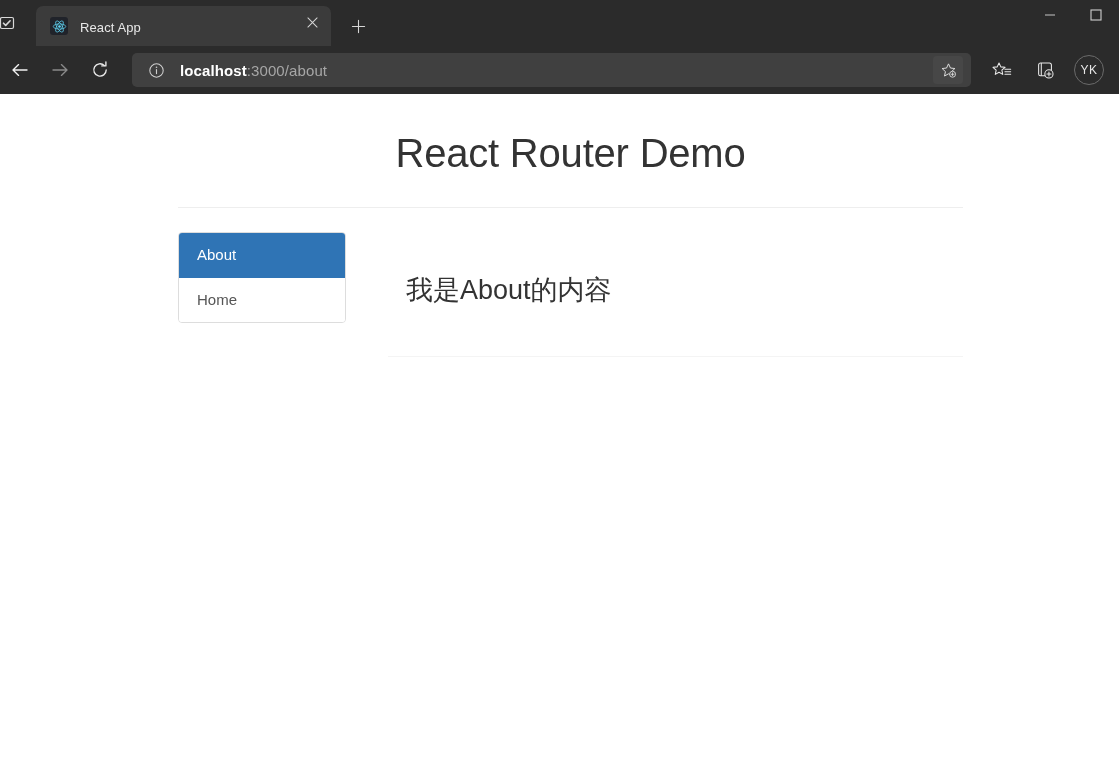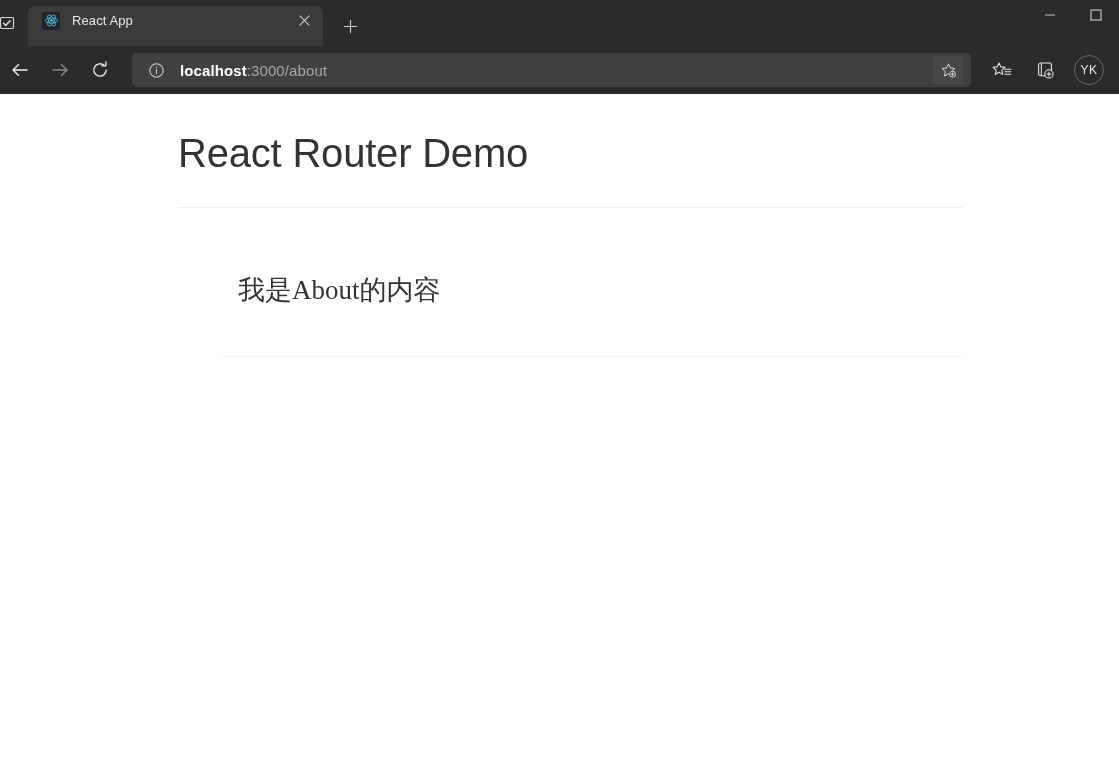--- a/index.html
+++ b/index.html
@@ -44,24 +44,24 @@
     flex: 0 0 auto;
   }
   .tab-actions-btn svg { display: block; }
 
   .tab {
     width: 295px;
     height: 40px;
     background: #3b3b3b;
     border-radius: 7px 7px 0 0;
     display: flex;
-    align-items: center;
+    align-items: flex-end;
     padding: 0 4px 11px 14px;
     box-sizing: border-box;
-    margin-left: 6px;
+    margin-left: 14px;
     position: relative;
   }
   .tab-favicon {
     width: 18px;
     height: 18px;
     border-radius: 3px;
     background: #20232a;
     display: flex;
     align-items: center;
     justify-content: center;
@@ -212,20 +212,21 @@
     margin: 0 0 0 178px;
     padding-top: 36px;
   }
   .page-title {
     font-size: 40px;
     font-weight: normal;
     color: #333333;
     margin: 0;
     line-height: 1.15;
     letter-spacing: -.2px;
+    text-align: center;
   }
   .title-rule {
     border: 0;
     border-top: 1px solid #eeeeee;
     margin: 31px 0 0 0;
   }
 
   .row {
     display: flex;
     margin-top: 24px;
@@ -260,21 +261,20 @@
   .content-panel {
     padding: 42px 0 26px 18px;
     border-bottom: 1px solid #f4f4f4;
     min-height: 56px;
   }
   .content-text {
     font-size: 27px;
     color: #333333;
     line-height: 1.2;
     font-weight: normal;
-    font-family: Liberation Serif, serif;
   }
 </style>
 </head>
 <body>
 
 <div class="browser">
 
   <div class="tabstrip">
 
     <div class="tab-actions-btn">
@@ -388,20 +388,26 @@
 </div>
 
 <div class="viewport">
   <div class="container">
 
     <h1 class="page-title">React Router Demo</h1>
     <hr class="title-rule">
 
     <div class="row">
 
+      <div class="col-nav">
+        <div class="list-group">
+          <a class="list-group-item active" href="#">About</a>
+          <a class="list-group-item" href="#">Home</a>
+        </div>
+      </div>
 
       <div class="col-content">
         <div class="content-panel">
           <div class="content-text">我是About的内容</div>
         </div>
       </div>
 
     </div>
   </div>
 </div>

